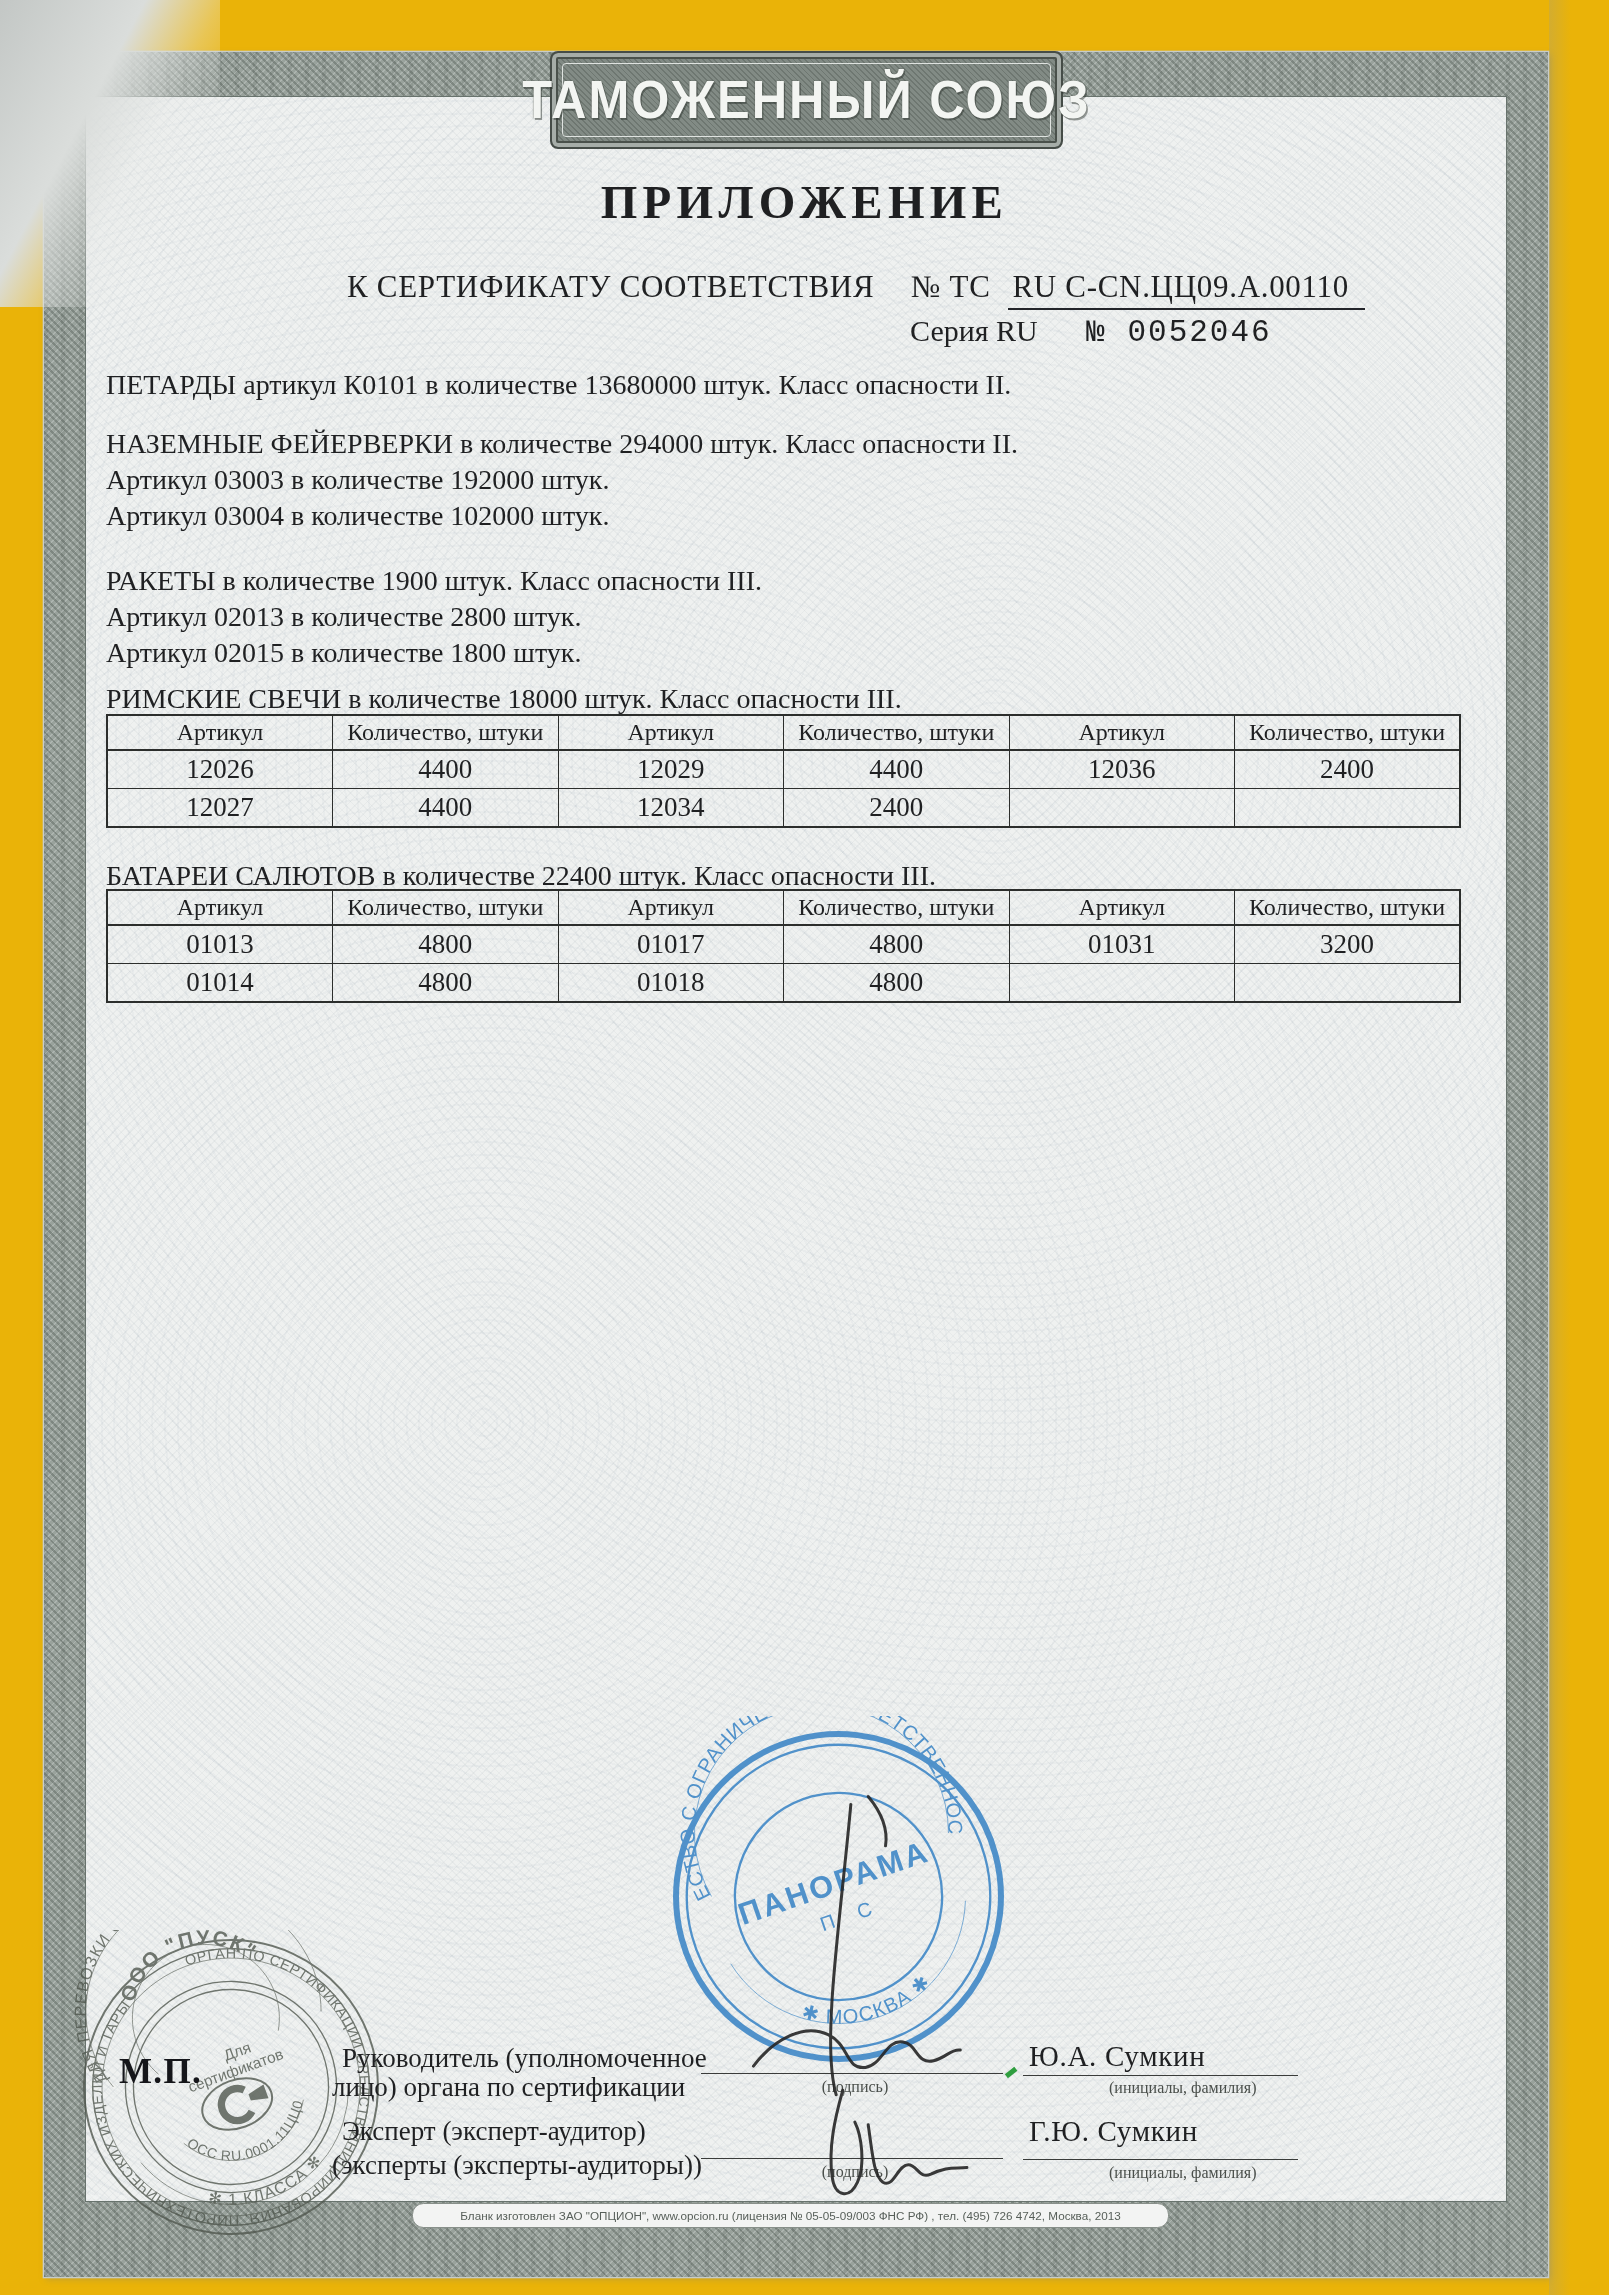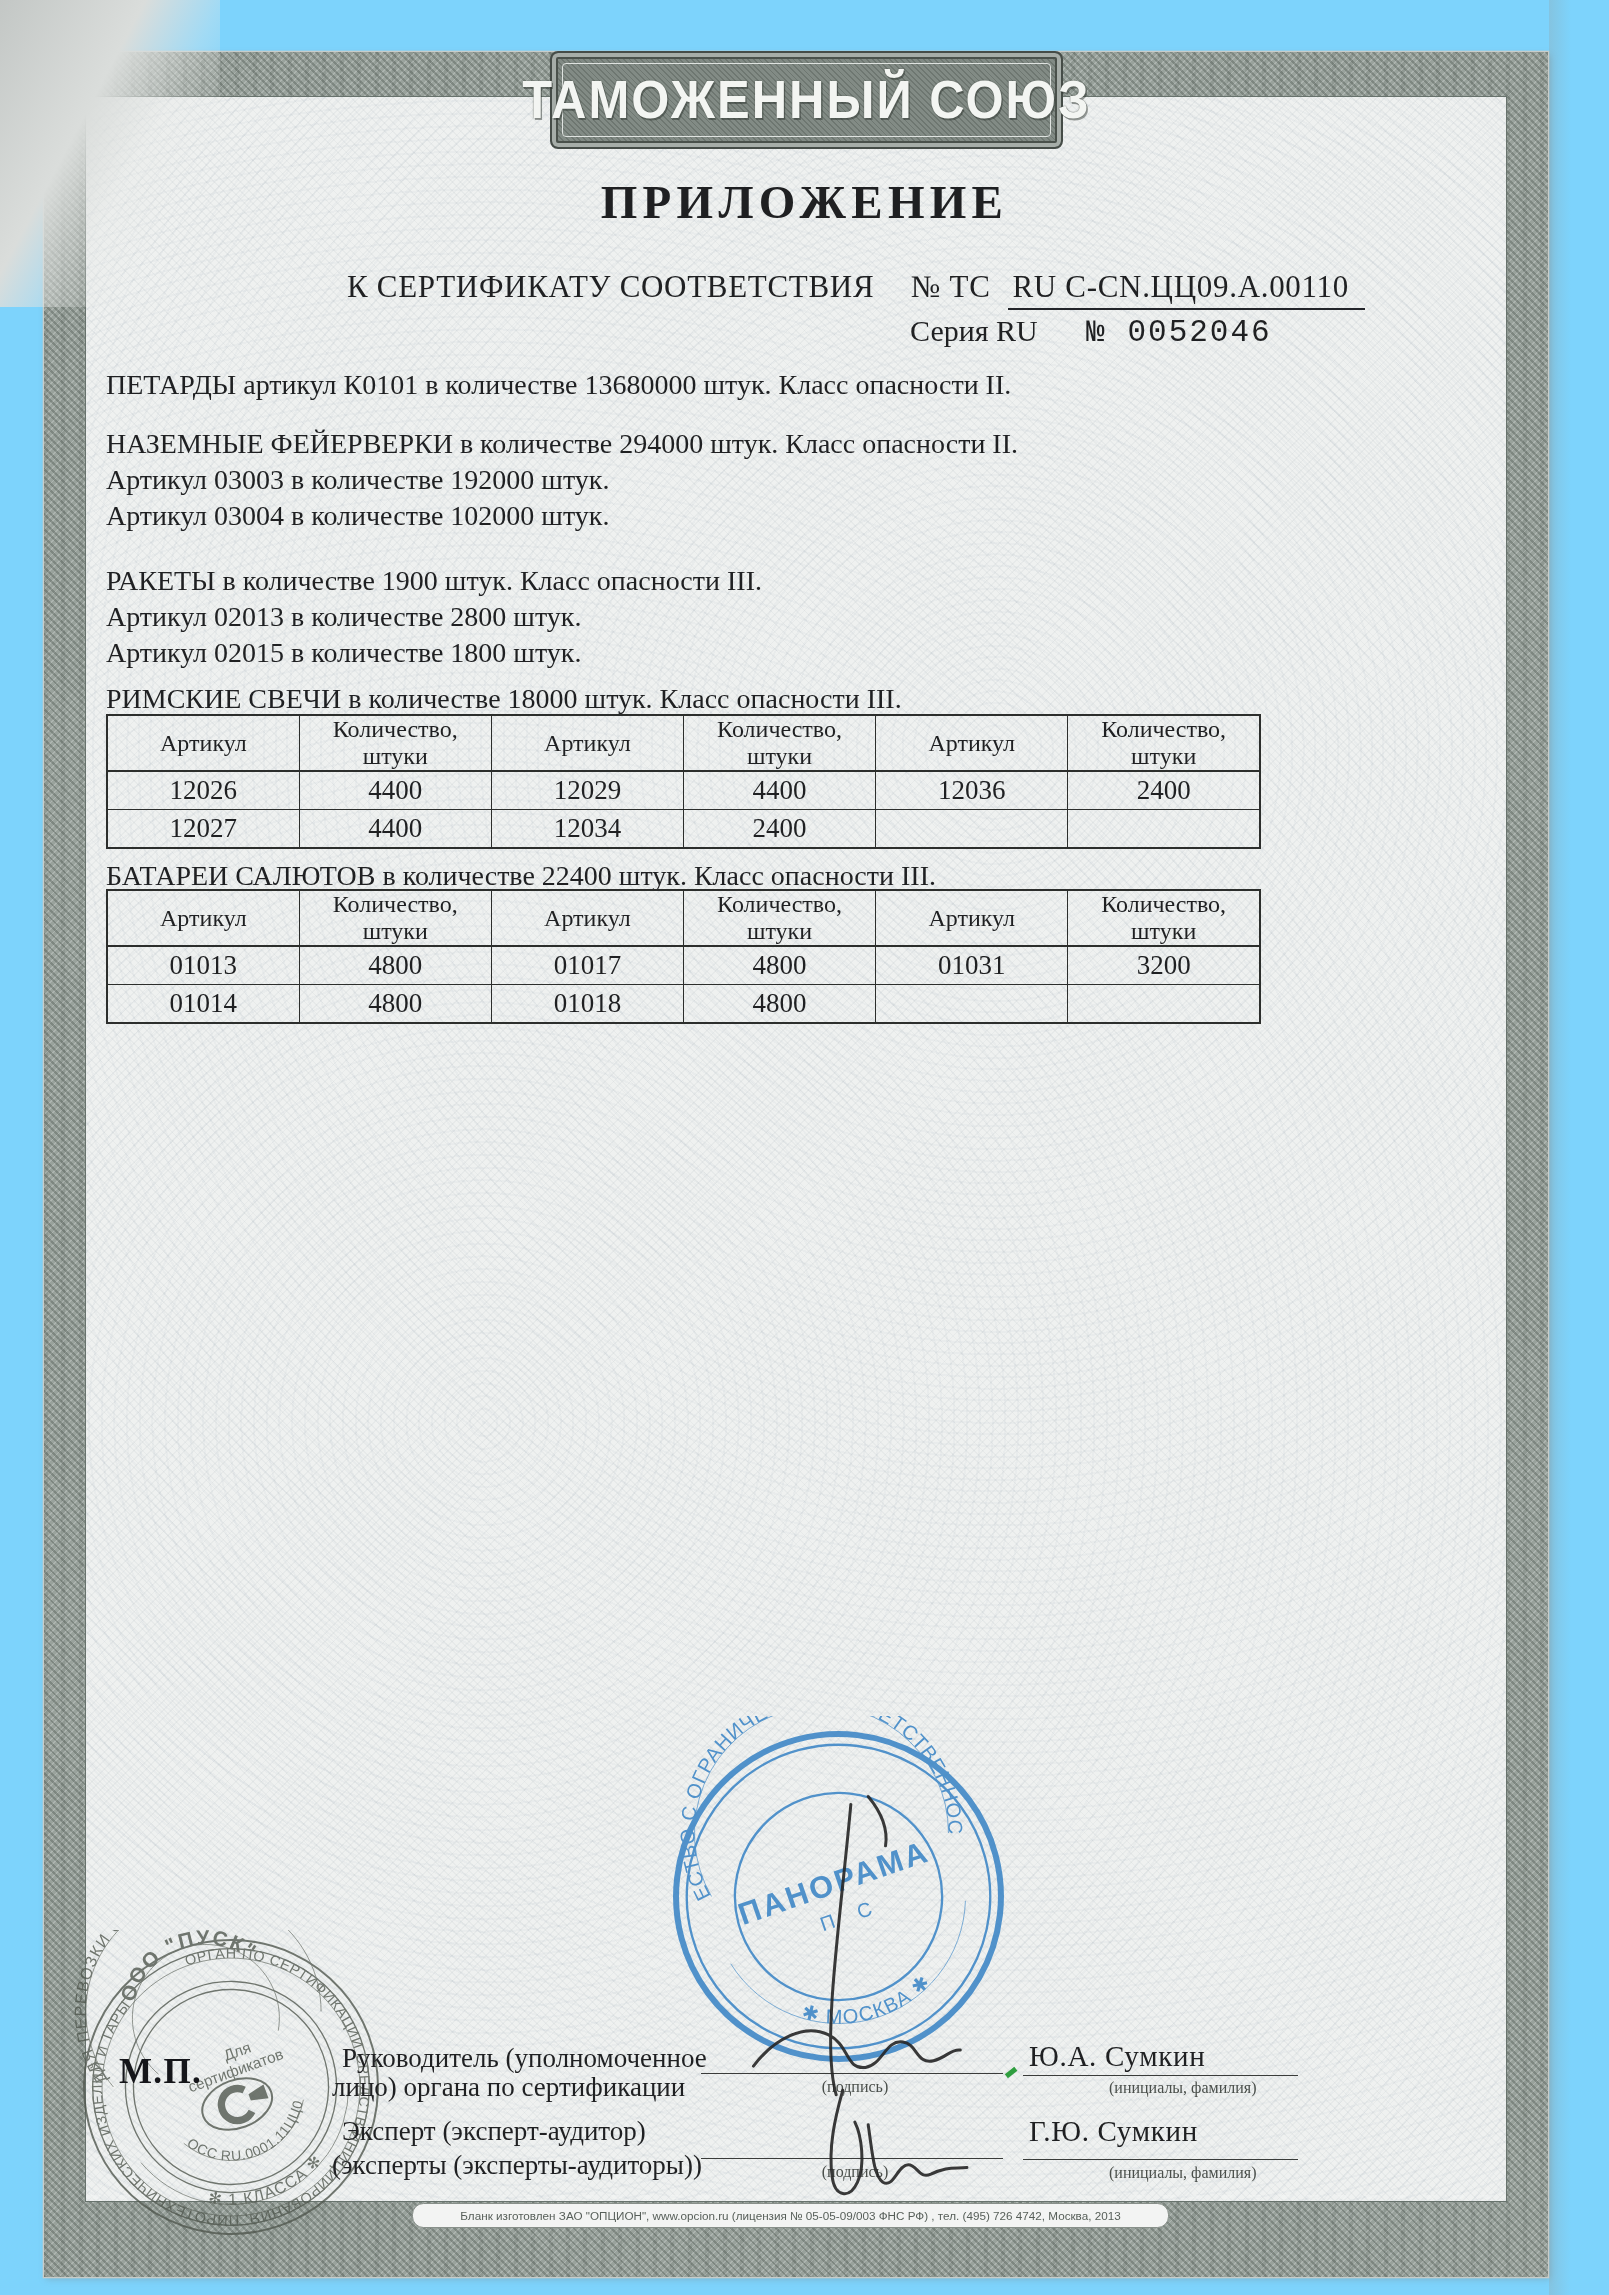--- a/index.html
+++ b/index.html
@@ -1,17 +1,17 @@
 <!DOCTYPE html>
 <html style="font-size:10.7px"><head>
 <meta charset="utf-8">
 <style>
   html,body{margin:0;padding:0;background:#ffffff;}
   .page{position:relative;width:1609px;height:2295px;overflow:hidden;
-        background:#7dd3fc;
+        background:#eab308;
         font-family:"Liberation Serif", serif;color:#1f2022;}
   .abs{position:absolute;}
   
   .corner-shadow{left:0;top:0;width:220px;height:307px;
      background:linear-gradient(118deg,#c3c7c5 0%,#dadddb 38%,rgba(230,232,230,0.35) 58%,transparent 75%);}
   .right-edge-shadow{left:1549px;top:0;width:31px;height:2295px;
      background:linear-gradient(90deg,rgba(150,156,152,0.28),transparent 70%);}
   
   .cert{left:44px;top:52px;width:1504px;height:2225px;
      background-color:#99a29c;
@@ -45,21 +45,21 @@
   
   .title{left:0;top:175px;width:1609px;text-align:center;font-size:47px;font-weight:bold;letter-spacing:5.3px;}
   .cert-line{left:347px;top:269px;font-size:31px;white-space:nowrap;letter-spacing:0.7px;}
   .cert-num{border-bottom:2px solid #23252a;padding:0 16px 4px 4px;margin-left:9.4px;}
   .series{left:910px;top:314px;font-size:30px;white-space:nowrap;}
   .series-num{font-family:"Liberation Mono", monospace;font-weight:normal;font-size:31px;
      letter-spacing:2px;margin-left:41px;}
   
   .bodyline{left:106px;font-size:28px;white-space:nowrap;}
   
-  table.goods{position:absolute;left:106px;width:1155px;border-collapse:collapse;table-layout:fixed;
+  table.goods{position:absolute;left:106px;width:1355px;border-collapse:collapse;table-layout:fixed;
      font-size:25.4px;}
   table.goods td{border:1.3px solid #2c2e2c;text-align:center;vertical-align:middle;padding:0;}
   table.goods tr.hd td{height:33px;font-size:24px;border-bottom:2px solid #2c2e2c;}
   table.goods{border:2px solid #2c2e2c;}
   table.goods tr.dr td{height:37px;font-size:27px;}
   
   .role{font-size:27px;white-space:nowrap;}
   .sigline{height:0;border-bottom:1.3px solid #3a3c3a;}
   .caption{font-size:16px;color:#4a4f4b;white-space:nowrap;}
   .sname{font-size:29px;white-space:nowrap;letter-spacing:0.7px;}

